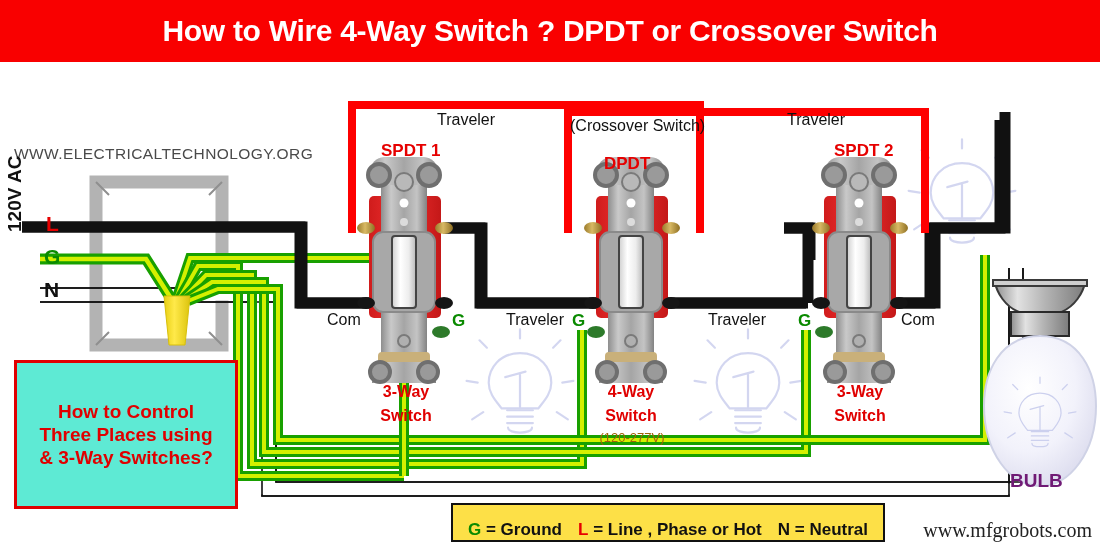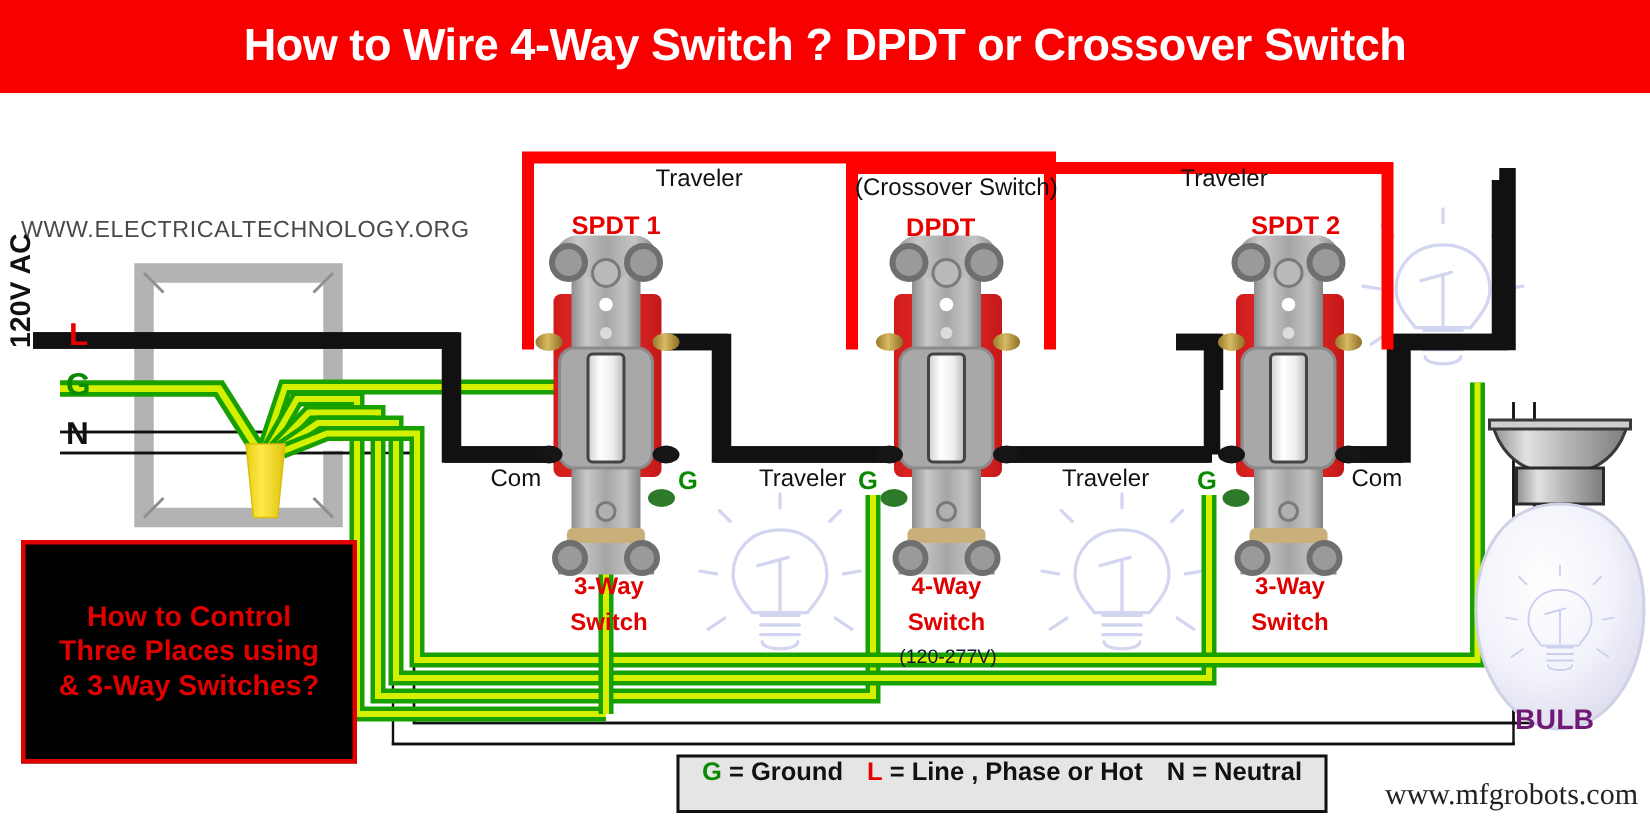--- a/index.html
+++ b/index.html
@@ -35,42 +35,42 @@
     transform:rotate(-90deg);transform-origin:left top;white-space:nowrap;
   }
   .termlbl{position:absolute;font-size:21px;font-weight:bold;white-space:nowrap;}
   .termlbl.L{left:46px;top:212px;color:#e60000;}
   .termlbl.G{left:44px;top:245px;color:#0a8a00;}
   .termlbl.N{left:44px;top:278px;color:#111;}
 
   
   .redbox{
     position:absolute;left:14px;top:360px;width:218px;height:143px;
-    border:3px solid #e00000;background:#000000;
+    border:3px solid #e00000;background:#5eead4;
     display:flex;flex-direction:column;align-items:center;justify-content:center;
     text-align:center;line-height:1.22;
   }
   .redbox div{color:#e00000;font-size:19px;font-weight:bold;white-space:nowrap;}
 
   
   .legend{
     position:absolute;left:451px;top:503px;width:430px;height:35px;
-    border:2px solid #111;background:#e5e5e5;
-    display:flex;align-items:flex-start;justify-content:center;gap:16px;
+    border:2px solid #111;background:#fde047;
+    display:flex;align-items:flex-end;justify-content:center;gap:16px;
   }
   .legend span{font-size:17px;font-weight:bold;color:#111;white-space:nowrap;}
   .legend .g{color:#0a8a00;}
   .legend .l{color:#e60000;}
 
   
   .lbl{position:absolute;white-space:nowrap;font-size:16px;color:#111;}
   .lbl.red{color:#e60000;font-weight:bold;font-size:17px;}
   .lbl.grn{color:#0a8a00;font-weight:bold;font-size:17px;}
   .lbl.sw{color:#e00000;font-weight:bold;font-size:16px;text-align:center;}
-  .lbl.sub{color:#0f172a;font-size:13px;}
+  .lbl.sub{color:#a16207;font-size:13px;}
   .lbl.bulb{color:#701a75;font-weight:bold;font-size:19px;}
 
   svg{position:absolute;left:0;top:0;width:1100px;height:550px;overflow:visible;}
   .lyr{position:absolute;left:0;top:0;width:1100px;height:550px;pointer-events:none;}
 </style>
 </head>
 <body>
 
 <div id="stage">
 
@@ -323,21 +323,21 @@
     <div>How to Control</div>
     <div>Three Places using</div>
     <div>&amp; 3-Way Switches?</div>
   </div>
 
   <div class="lbl" style="left:437px;top:111px;">Traveler</div>
   <div class="lbl" style="left:787px;top:111px;">Traveler</div>
 
   <div class="lbl red" style="left:381px;top:141px;">SPDT 1</div>
   <div class="lbl" style="left:570px;top:117px;">(Crossover Switch)</div>
-  <div class="lbl red" style="left:604px;top:142px;">DPDT</div>
+  <div class="lbl red" style="left:604px;top:154px;">DPDT</div>
   <div class="lbl red" style="left:834px;top:141px;">SPDT 2</div>
 
   <div class="lbl" style="left:327px;top:311px;">Com</div>
   <div class="lbl" style="left:506px;top:311px;">Traveler</div>
   <div class="lbl" style="left:708px;top:311px;">Traveler</div>
   <div class="lbl" style="left:901px;top:311px;">Com</div>
 
   <div class="lbl grn" style="left:452px;top:311px;">G</div>
   <div class="lbl grn" style="left:572px;top:311px;">G</div>
   <div class="lbl grn" style="left:798px;top:311px;">G</div>

